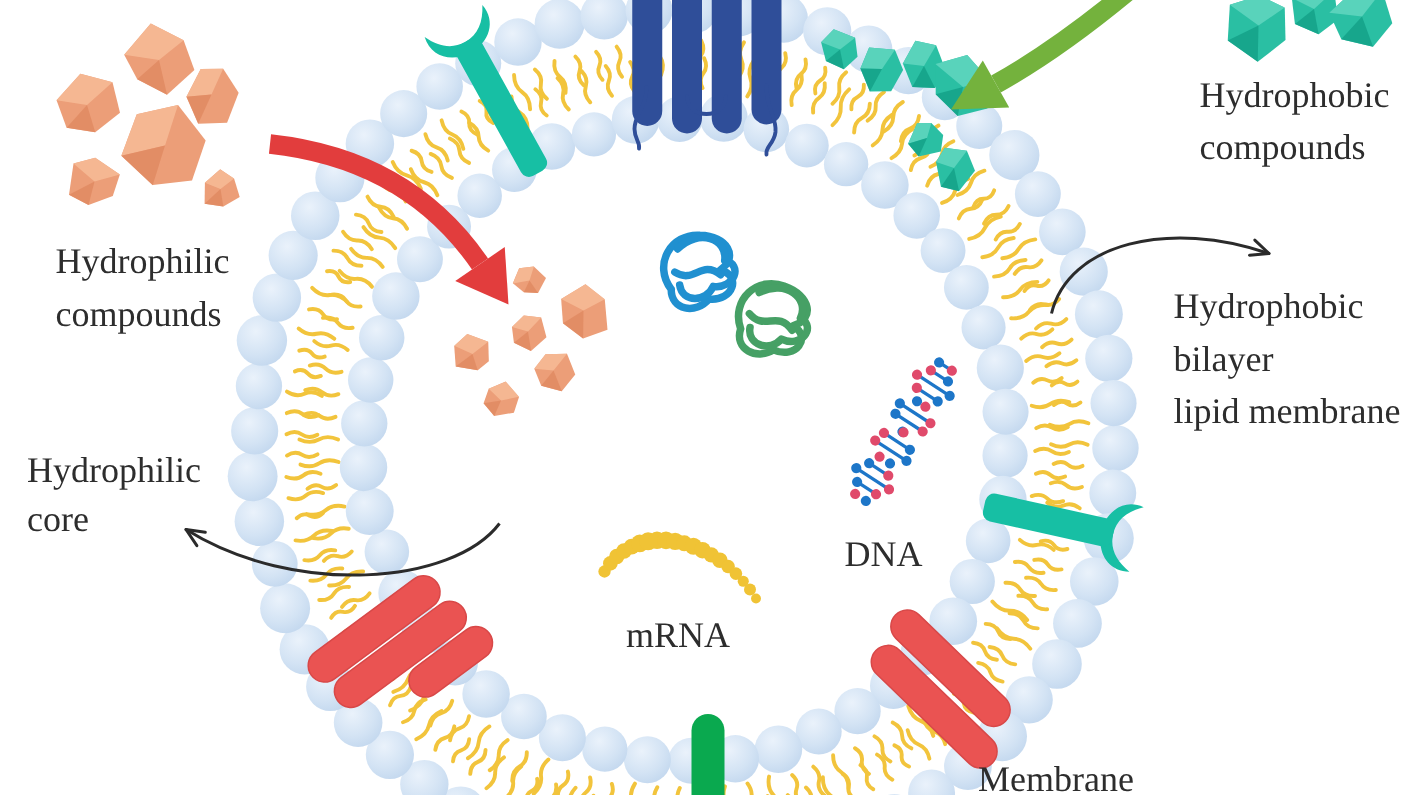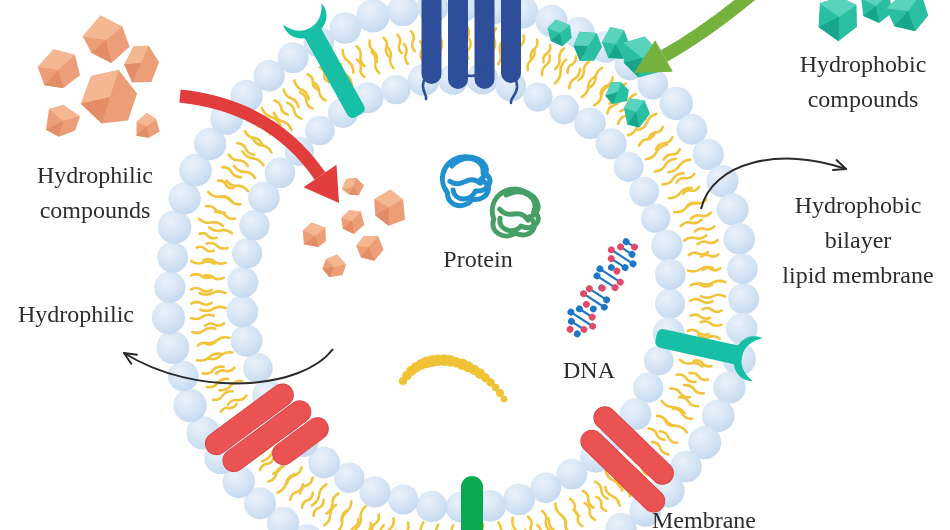--- a/index.html
+++ b/index.html
@@ -7,21 +7,21 @@
     position:relative;
     width:950px;height:530px;
     overflow:hidden;
     background:#ffffff;
     font-family:"Liberation Serif", serif;
   }
   .canvas svg{position:absolute;left:0;top:0;}
   .lbl{
     position:absolute;
     transform:translateX(-50%);
-    text-align:center;
+    text-align:left;
     font-size:24px;
     line-height:35px;
     color:#2d2d2d;
     white-space:nowrap;
     pointer-events:none;
   }
   .lbl.tight{line-height:33px;}
 </style>
 </head>
 <body>
@@ -568,18 +568,19 @@
   </div>
 
   <div class="lbl" style="left:858px;top:188px">
     <div>Hydrophobic</div>
     <div>bilayer</div>
     <div>lipid membrane</div>
   </div>
 
   <div class="lbl tight" style="left:76px;top:298px">
     <div>Hydrophilic</div>
+    <div>core</div>
   </div>
 
   <div class="lbl" style="left:704px;top:503px">Membrane</div>
-  <div class="lbl" style="left:478px;top:242px">Protein</div>
   <div class="lbl" style="left:589px;top:353px">DNA</div>
+  <div class="lbl" style="left:452px;top:407px">mRNA</div>
 </div>
 
 </body></html>

